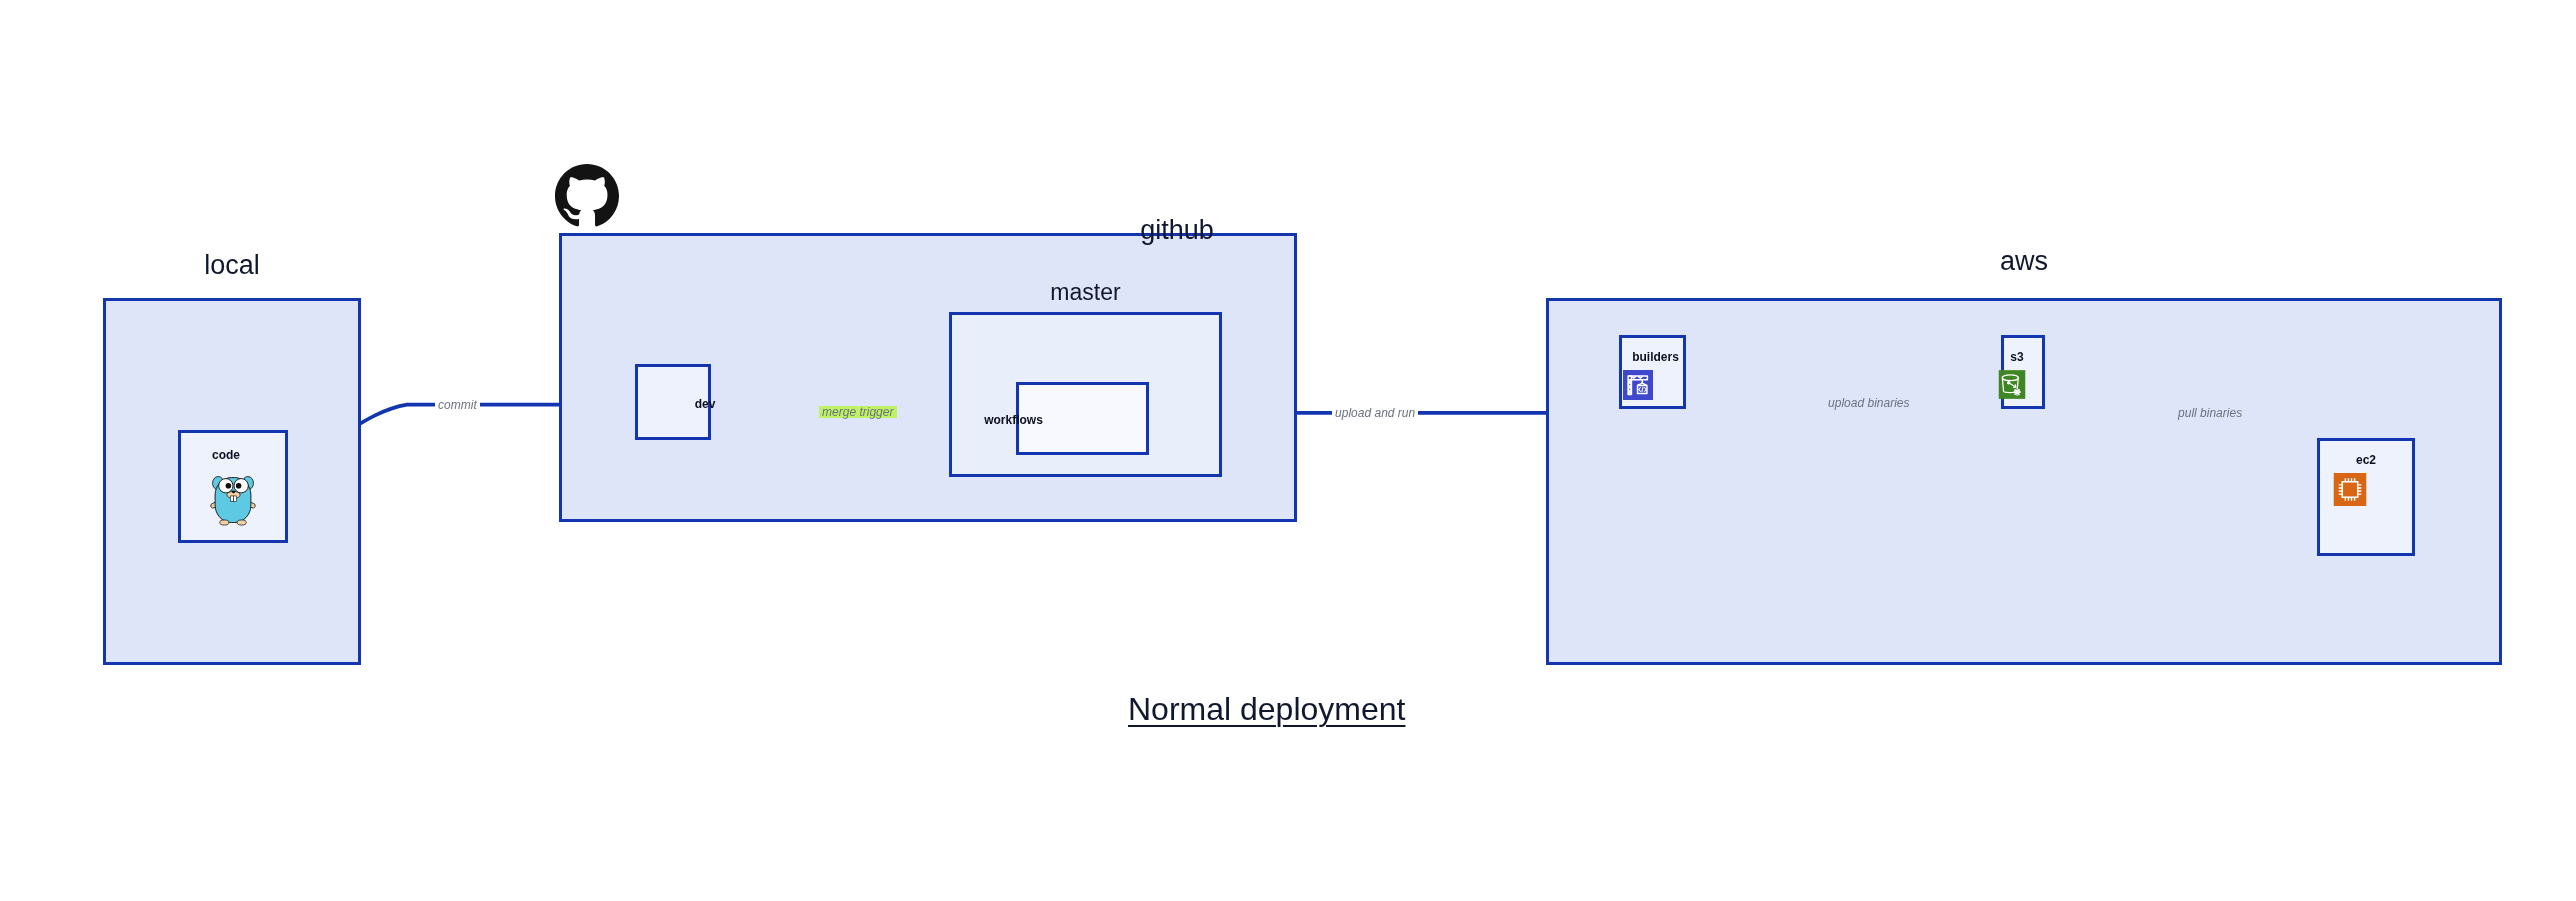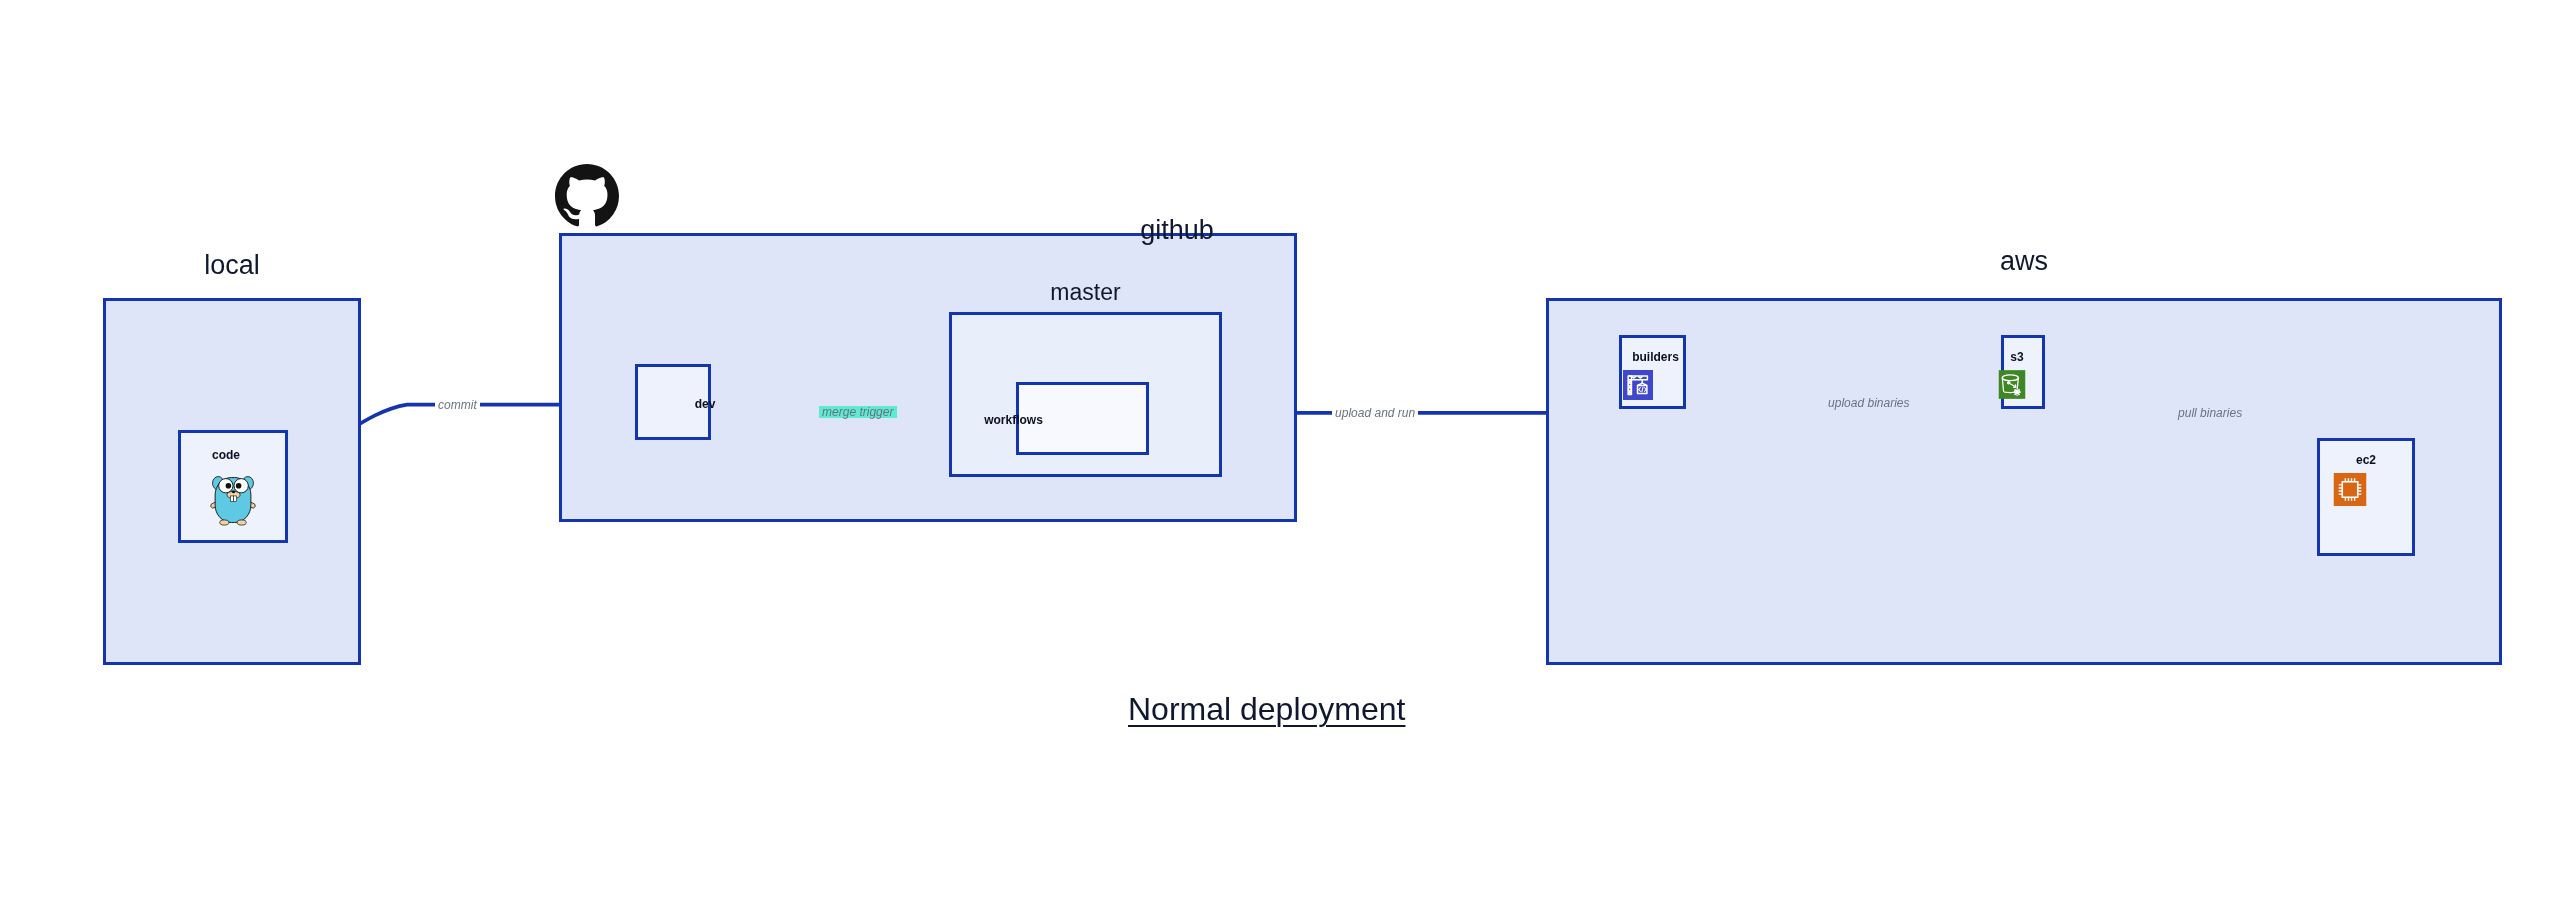--- a/index.html
+++ b/index.html
@@ -239,21 +239,21 @@
     <g stroke="#ffffff" stroke-width="2.8" stroke-linecap="butt">
       <path d="M23 10 L23 17 M29 10 L29 17 M35 10 L35 17 M41 10 L41 17"></path>
       <path d="M23 47 L23 54 M29 47 L29 54 M35 47 L35 54 M41 47 L41 54"></path>
       <path d="M10 23 L17 23 M10 29 L17 29 M10 35 L17 35 M10 41 L17 41"></path>
       <path d="M47 23 L54 23 M47 29 L54 29 M47 35 L54 35 M47 41 L54 41"></path>
     </g>
   </svg>
 
   <div class="edge-label" style="left:427px; top:399px; background:#ffffff; padding:0 3.1px;margin-left:8px;">commit</div>
 
-  <div class="edge-label" style="left:819px; top:406px; background:#5eead4; padding:0 3.1px;">merge trigger</div>
+  <div class="edge-label" style="left:819px; top:406px; background:#bef264; padding:0 3.1px;">merge trigger</div>
 
   <div class="edge-label" style="left:1332px; top:407px; background:#ffffff; padding:0 3.1px;">upload and run</div>
 
   <div class="edge-label" style="left:1825px; top:397px; background:#dfe5f9; padding:0 3.1px;">upload binaries</div>
 
   <div class="edge-label" style="left:2175px; top:407px; background:#dfe5f9; padding:0 3.1px;">pull binaries</div>
 
   <div id="diagram-title" style="left:1128px; top:693px;">Normal deployment</div>
 
 </div>

